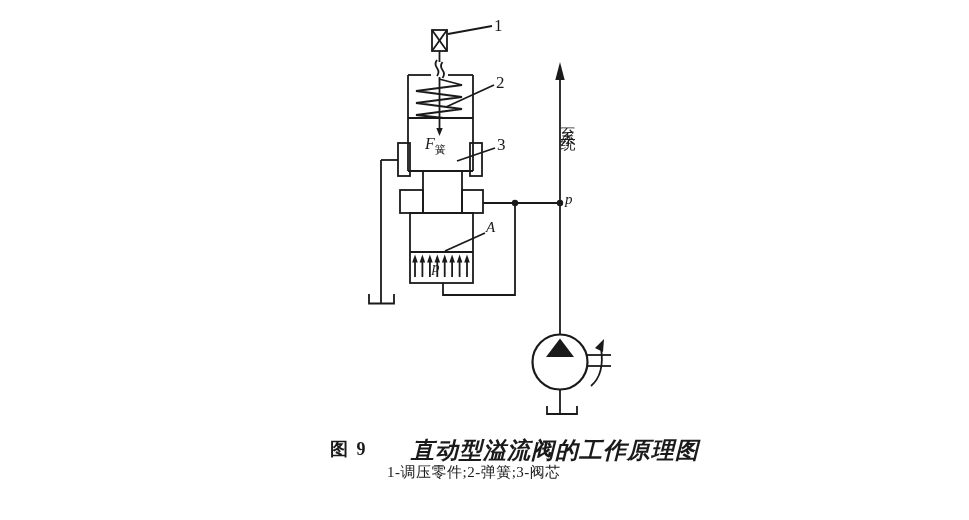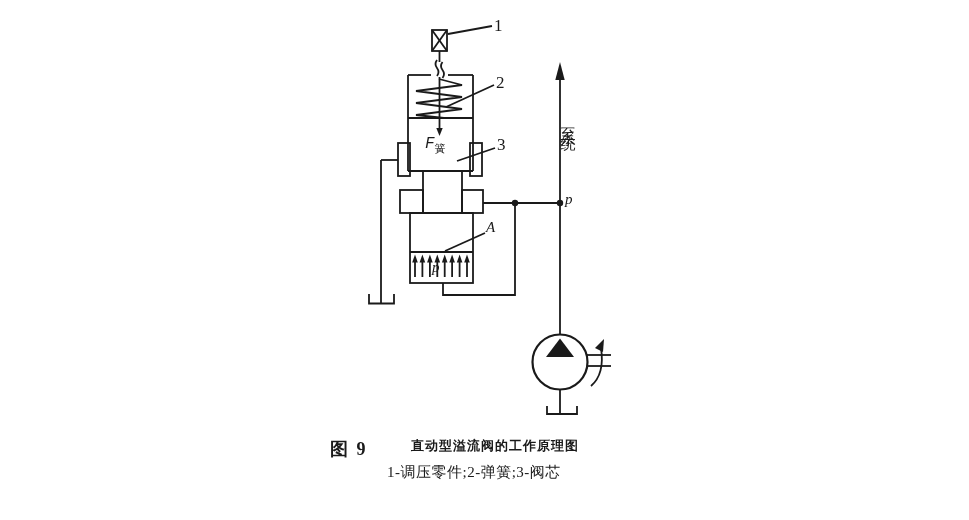--- a/index.html
+++ b/index.html
@@ -7,31 +7,31 @@
     position:relative;width:969px;height:520px;background:#ffffff;overflow:hidden;
     font-family:"Liberation Serif","DejaVu Serif",serif;color:#1a1a1a;
   }
   #schematic{position:absolute;left:0;top:0;}
   .ln{stroke:#1a1a1a;stroke-width:1.8;fill:none;}
   .thick{stroke-width:2.2;}
   .fillshape{fill:#1a1a1a;stroke:none;}
   .lbl{position:absolute;white-space:nowrap;color:#1a1a1a;line-height:1;}
   .callout{font-size:17px;}
   .ital{font-style:italic;}
-  #spring-force-label{left:425px;top:136px;font-size:16px;font-family:Liberation Mono, monospace;}
+  #spring-force-label{left:425px;top:136px;font-size:16px;}
   #spring-force-label .sub{font-size:11px;font-style:normal;position:relative;top:4px;}
   #area-label{left:486px;top:220px;font-size:15px;}
   #chamber-pressure-label{left:432px;top:260px;font-size:15px;}
   #junction-pressure-label{left:565px;top:192px;font-size:15px;}
   #to-system-label{
     left:560px;top:115px;font-size:15px;letter-spacing:4px;
     writing-mode:vertical-rl;text-orientation:upright;
   }
   #caption-figno{left:330px;top:440px;font-size:18px;letter-spacing:2px;font-weight:600;}
-  #caption-title{left:411px;top:439px;font-size:13px;letter-spacing:1px;font-weight:600;}
+  #caption-title{left:411px;top:439px;font-size:23px;letter-spacing:1px;font-weight:600;font-style:italic;}
   #caption-legend{left:387px;top:465px;font-size:15px;letter-spacing:0.5px;font-weight:400;}
   #callout-1{left:494px;top:17px;}
   #callout-2{left:496px;top:74px;}
   #callout-3{left:497px;top:136px;}
 </style>
 </head>
 <body>
 
 <div id="stage">
 

